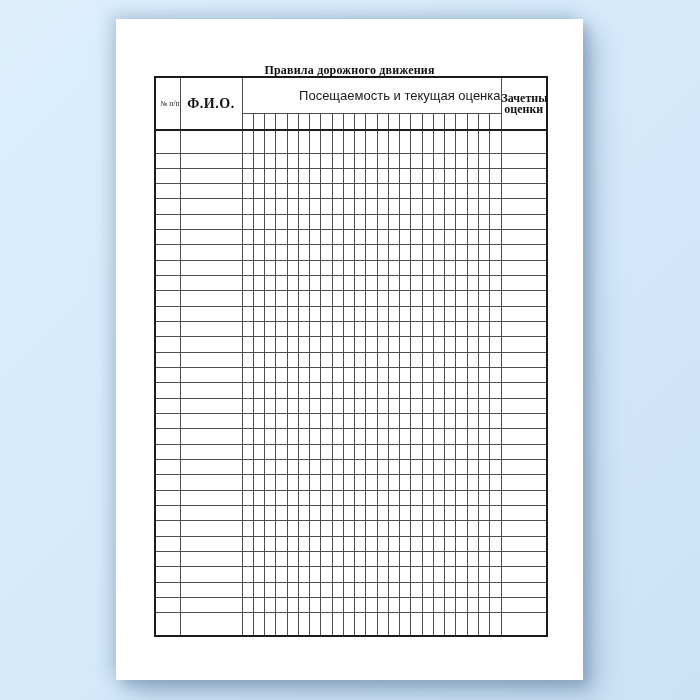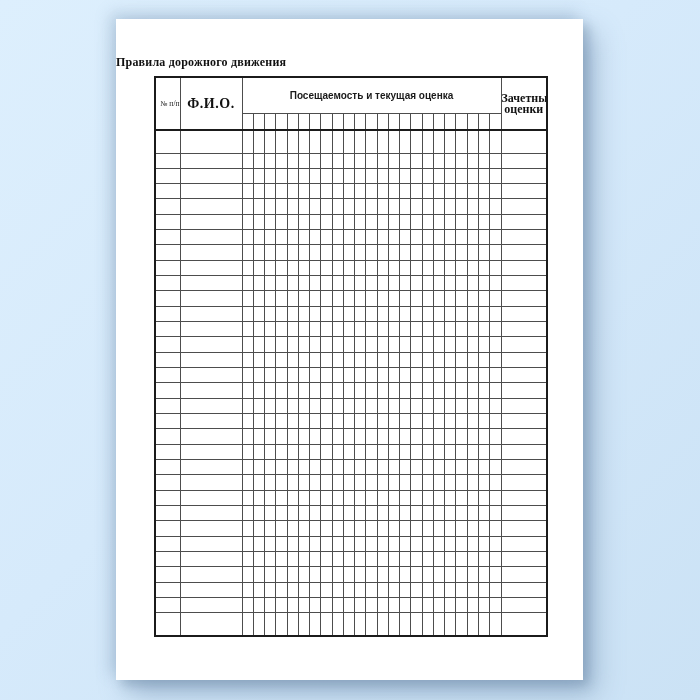--- a/index.html
+++ b/index.html
@@ -30,22 +30,22 @@
     box-shadow:
       -6px -6px 14px rgba(110, 140, 170, 0.30),
        6px  6px 10px rgba(100, 130, 160, 0.35),
       12px 14px 26px rgba(100, 130, 165, 0.45);
   }
   .doc-title {
     position: absolute;
     left: 0;
     right: 0;
     top: 37px;
-    margin: 0;
-    text-align: left;
+    margin: 8px;
+    text-align: center;
     font-family: "Liberation Serif", serif;
     font-size: 12px;
     line-height: 13px;
     font-weight: bold;
     color: #111;
     letter-spacing: 0.2px;
   }
   table.register {
     position: absolute;
     left: 38px;
@@ -77,24 +77,24 @@
     font-family: "Liberation Serif", serif;
     font-size: 14px;
     font-weight: 600;
     letter-spacing: 0.5px;
     color: #111;
     text-align: center;
     vertical-align: middle;
   }
   th.col-att {
     font-family: "Liberation Sans", sans-serif;
-    font-size: 10px;
-    font-weight: bold;
+    font-size: 13px;
+    font-weight: normal;
     color: #1a1a1a;
-    text-align: center;
+    text-align: right;
     vertical-align: middle;
   }
   th.col-credit {
     font-family: "Liberation Serif", serif;
     font-size: 12px;
     font-weight: 600;
     line-height: 10.5px;
     color: #111;
     text-align: center;
     vertical-align: middle;

